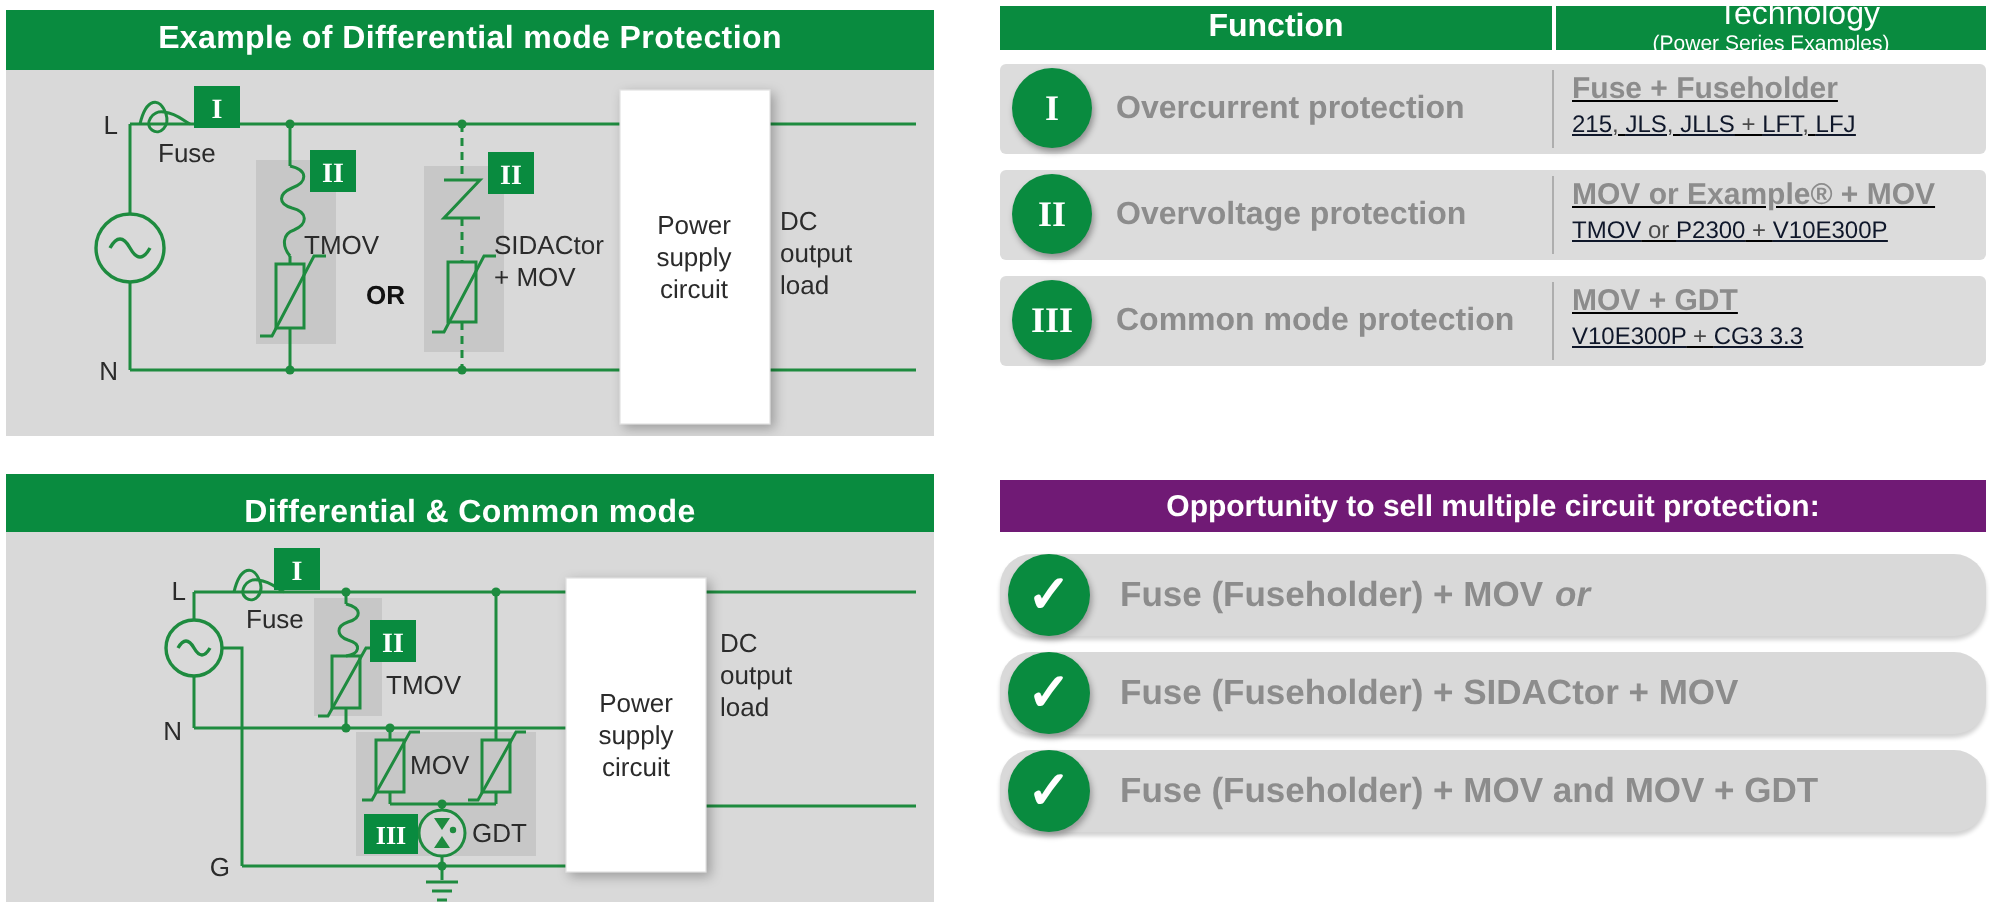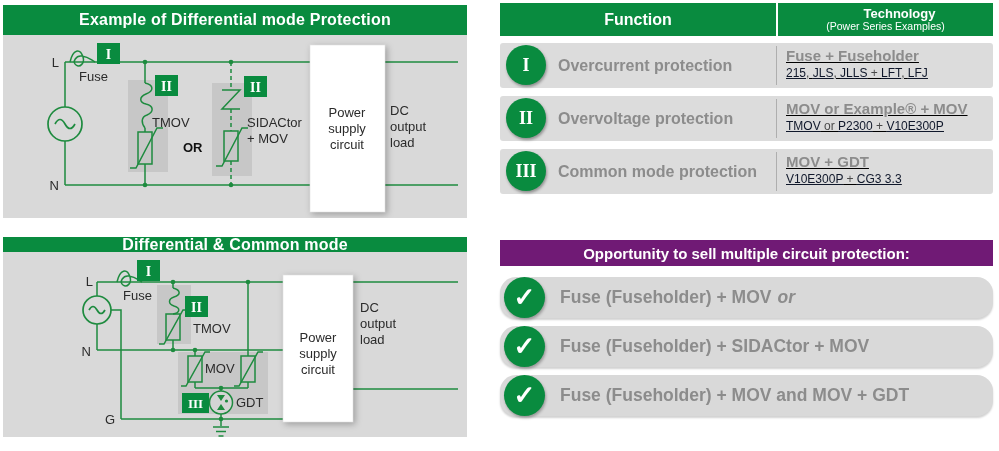--- a/index.html
+++ b/index.html
@@ -6,26 +6,26 @@
   .canvas{position:relative;width:999px;height:451px;background:#ffffff;overflow:hidden;
           font-family:"Liberation Sans",sans-serif;}
   .panel{position:absolute;}
   .phead{background:#098b3f;color:#ffffff;font-weight:bold;font-size:16px;
          display:flex;align-items:center;justify-content:center;letter-spacing:.2px;}
   .pbody{background:#d9d9d9;position:relative;}
   svg{display:block;font-family:"Liberation Sans",sans-serif;}
 
   
   .tablewrap{position:absolute;left:500px;top:3px;width:493px;}
-  .thead{height:33px;background:#098b3f;color:#fff;display:flex;}
+  .thead{height:22px;background:#098b3f;color:#fff;display:flex;}
   .thead .fcell{width:276px;display:flex;align-items:center;justify-content:center;
                 font-size:16px;font-weight:bold;}
   .thead .vdiv{width:2px;background:#ffffff;}
   .thead .tcell{flex:1;display:flex;flex-direction:column;align-items:center;justify-content:center;line-height:1.05;}
-  .thead .tcell .t1{font-size:13px;font-weight:bold;margin-left:28px;}
+  .thead .tcell .t1{font-size:16px;font-weight:normal;margin-left:28px;}
   .thead .tcell .t2{font-size:10.5px;}
   .trow{position:relative;height:45px;background:#dcdcdc;border-radius:3px;margin-top:8px;}
   .trow.first{margin-top:7px;}
   .tcirc{position:absolute;left:6px;top:2px;width:40px;height:40px;border-radius:50%;
          background:#098b3f;color:#fff;display:flex;align-items:center;justify-content:center;
          font-family:"Liberation Serif",serif;font-weight:bold;font-size:18px;
          box-shadow:1px 2px 3px rgba(0,0,0,.35);}
   .tfunc{position:absolute;left:58px;top:0;height:45px;line-height:45px;
          font-size:16px;font-weight:bold;color:#8c8c8c;}
   .rdiv{position:absolute;left:276px;top:3px;bottom:3px;width:1px;background:#aeaeae;}
@@ -125,21 +125,21 @@
           <text x="344" y="114" text-anchor="middle">circuit</text>
           <text x="387" y="80">DC</text>
           <text x="387" y="96">output</text>
           <text x="387" y="112">load</text>
         </g>
       </svg>
     </div>
   </section>
 
   <section class="panel" style="left:3px;top:237px;width:464px;height:214px;">
-    <div class="phead" style="height:15px;">
+    <div class="phead" style="height:29px;align-items:flex-end;">
       <span>Differential &amp; Common mode</span>
     </div>
     <div class="pbody" style="height:185px;">
       <svg width="464" height="185" viewBox="0 0 464 185">
 
         <rect x="154" y="33" width="34" height="59" fill="#c7c7c7"></rect>
         <rect x="175" y="100" width="90" height="62" fill="#c7c7c7"></rect>
 
         <g stroke="#1e8b3f" stroke-width="1.5" fill="none">
           <path d="M94,30 H455"></path>

